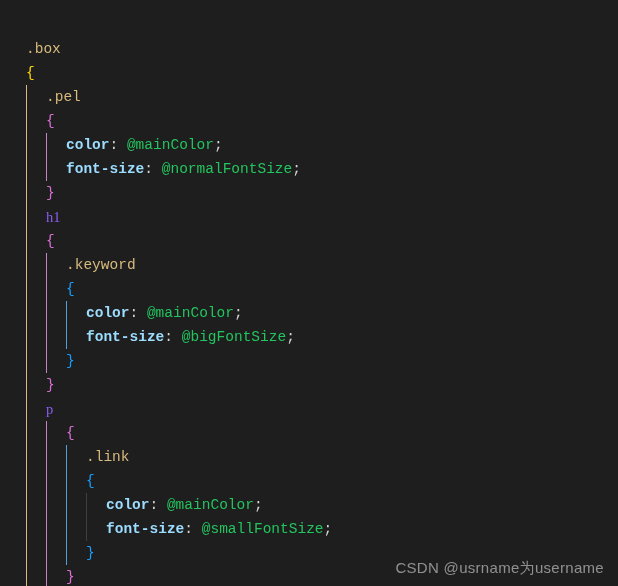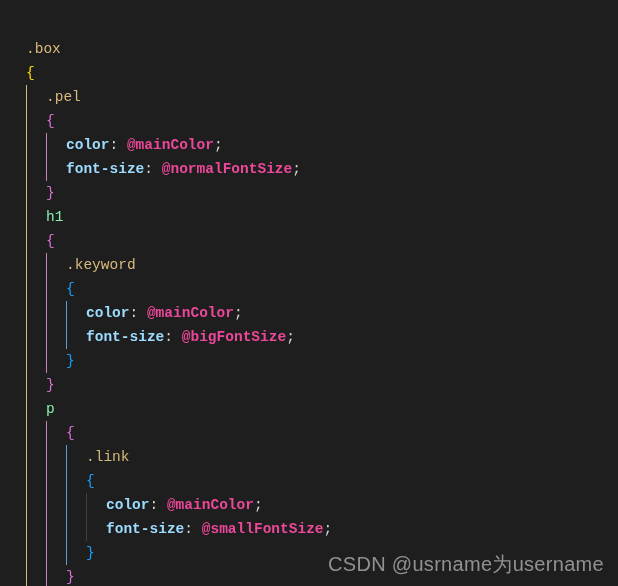--- a/index.html
+++ b/index.html
@@ -44,30 +44,30 @@
   .code {
     position: absolute;
     left: 0;
     top: 0;
   }
   .sel   { color: #d7ba7d; }
   .brace-y { color: #ffd700; }
   .brace-p { color: #da70d6; }
   .brace-b { color: #179fff; }
   .prop  { color: #9cdcfe; font-weight: bold; }
-  .var   { color: #ec4899; font-weight: bold; }
+  .var   { color: #22c55e; }
   .punc  { color: #d4d4d4; }
-  .tag   { color: #86efac; }
+  .tag   { color: #8b5cf6; font-family: Liberation Serif, serif; }
   .watermark {
     position: absolute;
     right: 14px;
     bottom: 8px;
     color: rgba(220,220,220,0.6);
     font-family: Arial, "Microsoft YaHei", sans-serif;
-    font-size: 20px;
+    font-size: 15px;
     letter-spacing: 0.3px;
   }
 </style>
 </head>
 <body>
 
 <div class="editor" id="editor"><div class="line"><div class="guides"></div><div class="code" style="left: 0px;"><span class="sel">.box</span></div></div><div class="line"><div class="guides"></div><div class="code" style="left: 0px;"><span class="brace-y">{</span></div></div><div class="line"><div class="guides"><div class="guide g0"></div></div><div class="code" style="left: 20px;"><span class="sel">.pel</span></div></div><div class="line"><div class="guides"><div class="guide g0"></div></div><div class="code" style="left: 20px;"><span class="brace-p">{</span></div></div><div class="line"><div class="guides"><div class="guide g0"></div><div class="guide g1"></div></div><div class="code" style="left: 40px;"><span class="prop">color</span><span class="punc">: </span><span class="var">@mainColor</span><span class="punc">;</span></div></div><div class="line"><div class="guides"><div class="guide g0"></div><div class="guide g1"></div></div><div class="code" style="left: 40px;"><span class="prop">font-size</span><span class="punc">: </span><span class="var">@normalFontSize</span><span class="punc">;</span></div></div><div class="line"><div class="guides"><div class="guide g0"></div></div><div class="code" style="left: 20px;"><span class="brace-p">}</span></div></div><div class="line"><div class="guides"><div class="guide g0"></div></div><div class="code" style="left: 20px;"><span class="tag">h1</span></div></div><div class="line"><div class="guides"><div class="guide g0"></div></div><div class="code" style="left: 20px;"><span class="brace-p">{</span></div></div><div class="line"><div class="guides"><div class="guide g0"></div><div class="guide g1"></div></div><div class="code" style="left: 40px;"><span class="sel">.keyword</span></div></div><div class="line"><div class="guides"><div class="guide g0"></div><div class="guide g1"></div></div><div class="code" style="left: 40px;"><span class="brace-b">{</span></div></div><div class="line"><div class="guides"><div class="guide g0"></div><div class="guide g1"></div><div class="guide g2"></div></div><div class="code" style="left: 60px;"><span class="prop">color</span><span class="punc">: </span><span class="var">@mainColor</span><span class="punc">;</span></div></div><div class="line"><div class="guides"><div class="guide g0"></div><div class="guide g1"></div><div class="guide g2"></div></div><div class="code" style="left: 60px;"><span class="prop">font-size</span><span class="punc">: </span><span class="var">@bigFontSize</span><span class="punc">;</span></div></div><div class="line"><div class="guides"><div class="guide g0"></div><div class="guide g1"></div></div><div class="code" style="left: 40px;"><span class="brace-b">}</span></div></div><div class="line"><div class="guides"><div class="guide g0"></div></div><div class="code" style="left: 20px;"><span class="brace-p">}</span></div></div><div class="line"><div class="guides"><div class="guide g0"></div></div><div class="code" style="left: 20px;"><span class="tag">p</span></div></div><div class="line"><div class="guides"><div class="guide g0"></div><div class="guide g1"></div></div><div class="code" style="left: 40px;"><span class="brace-p">{</span></div></div><div class="line"><div class="guides"><div class="guide g0"></div><div class="guide g1"></div><div class="guide g2"></div></div><div class="code" style="left: 60px;"><span class="sel">.link</span></div></div><div class="line"><div class="guides"><div class="guide g0"></div><div class="guide g1"></div><div class="guide g2"></div></div><div class="code" style="left: 60px;"><span class="brace-b">{</span></div></div><div class="line"><div class="guides"><div class="guide g0"></div><div class="guide g1"></div><div class="guide g2"></div><div class="guide g3"></div></div><div class="code" style="left: 80px;"><span class="prop">color</span><span class="punc">: </span><span class="var">@mainColor</span><span class="punc">;</span></div></div><div class="line"><div class="guides"><div class="guide g0"></div><div class="guide g1"></div><div class="guide g2"></div><div class="guide g3"></div></div><div class="code" style="left: 80px;"><span class="prop">font-size</span><span class="punc">: </span><span class="var">@smallFontSize</span><span class="punc">;</span></div></div><div class="line"><div class="guides"><div class="guide g0"></div><div class="guide g1"></div><div class="guide g2"></div></div><div class="code" style="left: 60px;"><span class="brace-b">}</span></div></div><div class="line"><div class="guides"><div class="guide g0"></div><div class="guide g1"></div></div><div class="code" style="left: 40px;"><span class="brace-p">}</span></div></div><div class="line"><div class="guides"></div><div class="code" style="left: 0px;"><span class="brace-y">}</span></div></div></div>
 <div class="watermark">CSDN @usrname为username</div>
 
 </body></html>

